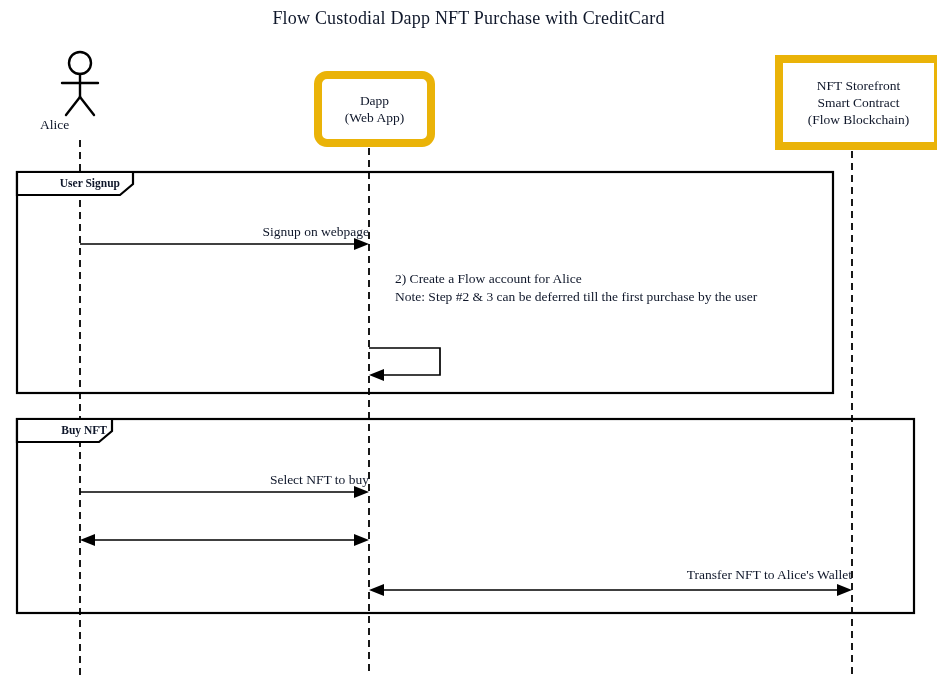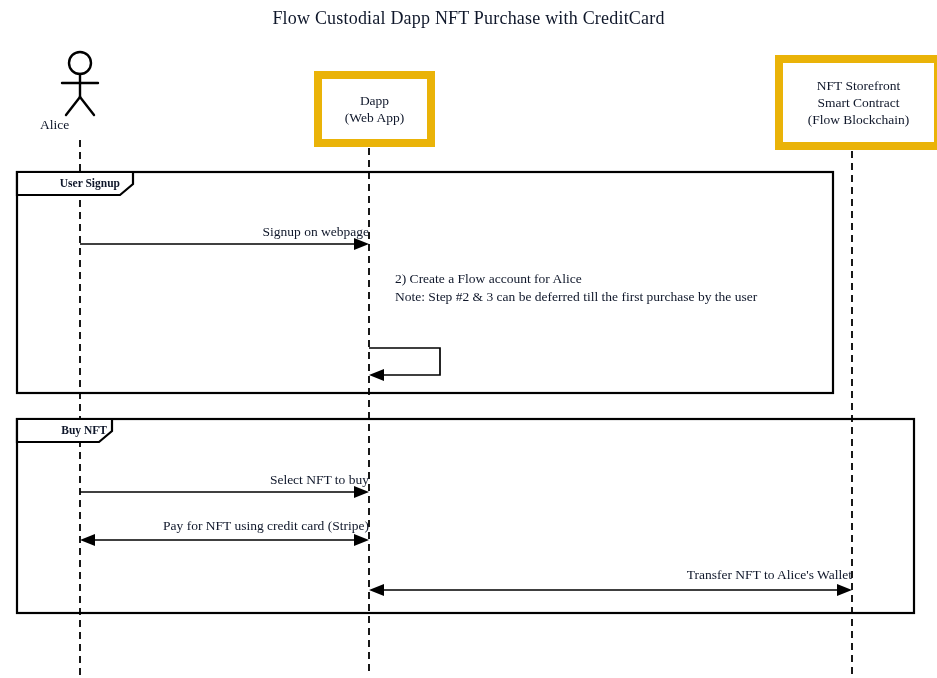--- a/index.html
+++ b/index.html
@@ -108,37 +108,36 @@
       <line x1="382" y1="590" x2="839" y2="590"></line>
       <polygon points="369,590 384,584 384,596" fill="#000000" stroke="none"></polygon>
       <polygon points="852,590 837,584 837,596" fill="#000000" stroke="none"></polygon>
     </g>
   </svg>
 
   <div id="title" class="abs">Flow Custodial Dapp NFT Purchase with CreditCard</div>
 
   <div id="actor-label" class="abs">Alice</div>
 
-  <div class="pbox" style="left:314px; top:71px; width:105px; height:60px;">
+  <div class="pbox" style="left:314px; top:71px; width:105px; height:60px;border-radius:13px;">
     <div>Dapp</div>
     <div>(Web App)</div>
   </div>
 
   <div class="pbox" style="left:775px; top:55px; width:151px; height:79px;">
     <div>NFT Storefront</div>
     <div>Smart Contract</div>
     <div>(Flow Blockchain)</div>
   </div>
 
   <div class="frame-label-text" style="left:17px; top:174px; width:103px; line-height:19px;">User Signup</div>
   <div class="frame-label-text" style="left:25px; top:421px; width:82px; line-height:19px;">Buy NFT</div>
 
   <div class="msg-label" style="left:80px; width:289px; top:224px;">Signup on webpage</div>
   <div class="msg-label" style="left:80px; width:289px; top:472px;">Select NFT to buy</div>
-  <div class="msg-label" style="left:80px; width:289px; top:518px;">Pay for NFT using credit card (Stripe)</div>
   <div class="msg-label" style="left:369px; width:483px; top:567px;">Transfer NFT to Alice's Wallet</div>
 
   <div id="note-block" class="abs">
     <div class="note-line">2) Create a Flow account for Alice</div>
     <div class="note-line">Note: Step #2 &amp; 3 can be deferred till the first purchase by the user</div>
   </div>
 
 </div>
 
 </body></html>

